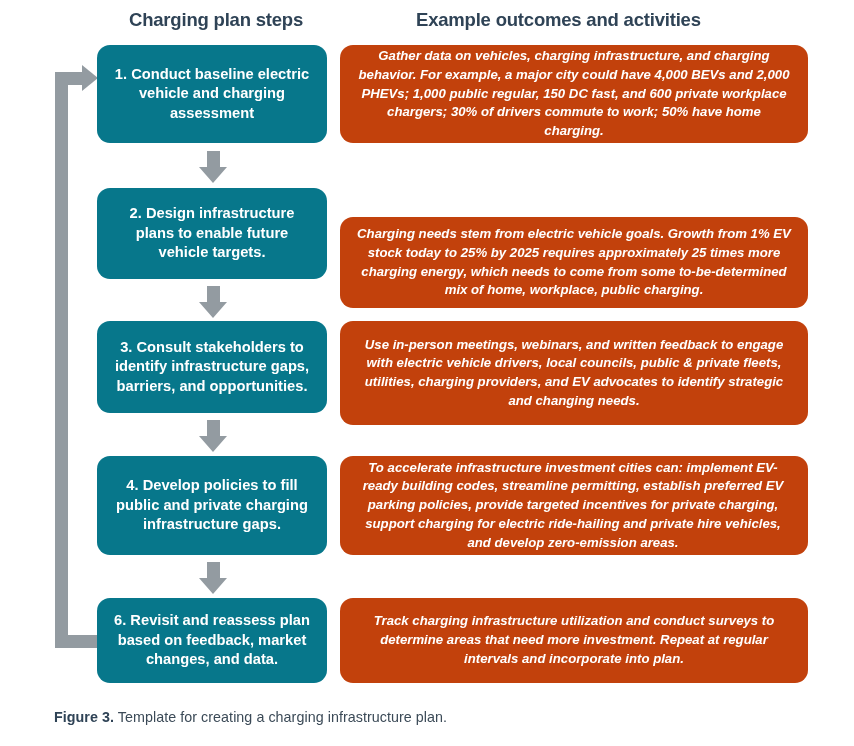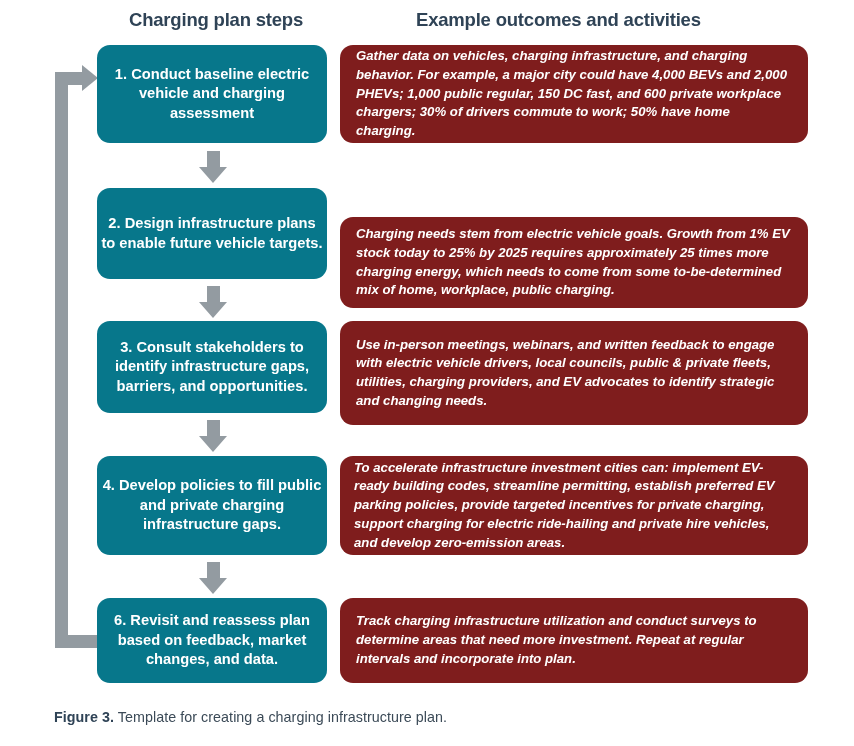--- a/index.html
+++ b/index.html
@@ -45,35 +45,35 @@
     border-radius: 13px;
     color: #ffffff;
     font-weight: bold;
     font-size: 14.7px;
     line-height: 1.33;
     text-align: center;
     display: flex;
     align-items: center;
     justify-content: center;
     box-sizing: border-box;
-    padding: 6px 3px;
+    padding: 6px 13px;
   }
 
   .outcome-box {
     position: absolute;
     left: 340px;
     width: 468px;
-    background: #7f1d1d;
+    background: #c2410c;
     border-radius: 13px;
     color: #ffffff;
     font-style: italic;
     font-weight: bold;
     font-size: 13.2px;
     line-height: 1.42;
-    text-align: left;
+    text-align: center;
     display: flex;
     align-items: center;
     box-sizing: border-box;
     padding: 9px 16px;
   }
 
   
   .down-arrow {
     position: absolute;
     left: 199px;

